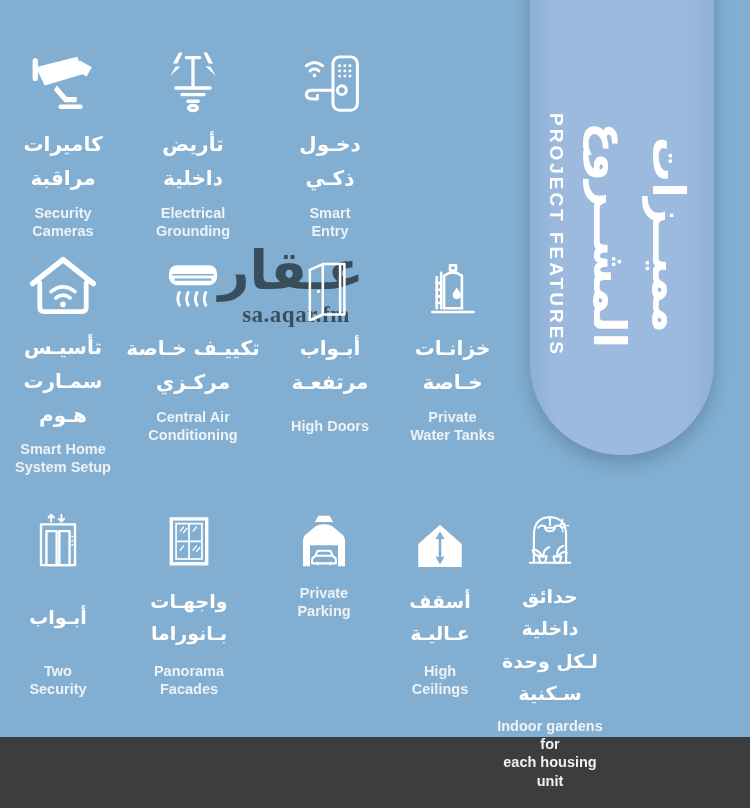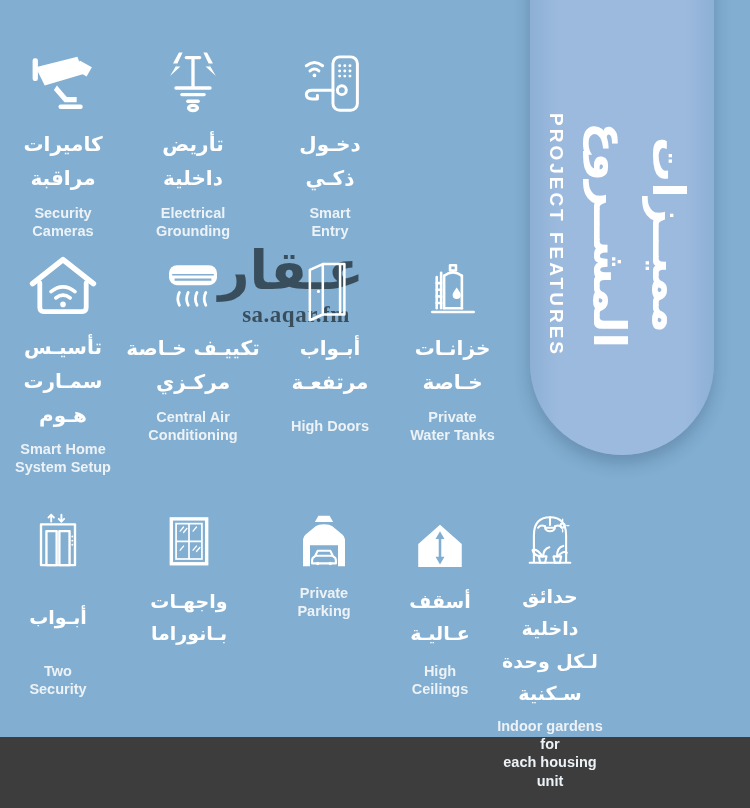--- a/index.html
+++ b/index.html
@@ -254,20 +254,22 @@
           <g stroke="#fff" fill="none">
             <rect x="24" y="16" width="52" height="66" stroke-width="5"></rect>
             <rect x="31" y="23" width="38" height="52" stroke-width="2.5"></rect>
             <path d="M50 23 V75 M31 49 H69" stroke-width="2.5"></path>
             <path d="M37 34 l5 -6 M42 36 l5 -6 M56 34 l5 -6 M37 62 l5 -6 M56 62 l5 -6 M61 64 l5 -6" stroke-width="2" stroke-linecap="round"></path>
           </g>
         </svg>
       </div>
       <div class="ar" dir="rtl">واجهـات
 بـانوراما</div>
+      <div class="en">Panorama
+Facades</div>
     </div>
 
     <div class="item">
       <div class="icon">
         <svg class="ic" viewBox="0 0 100 100" width="70" height="70">
           <path fill="#fff" d="M42 14 h16 l5 9 h-26 z"></path>
           <path fill="#fff" d="M20 86 V50 q0 -7 6 -11 l12 -10 q4 -3 12 -3 t12 3 l12 10 q6 4 6 11 v36 h-10 V56 H30 v30 z"></path>
           <g stroke="#fff" stroke-width="3" fill="none" stroke-linecap="round" stroke-linejoin="round">
             <path d="M33 78 q0 -5 4 -6 l4 -8 h18 l4 8 q4 1 4 6 v4 h-34 z"></path>
             <path d="M38 71 h24"></path>

